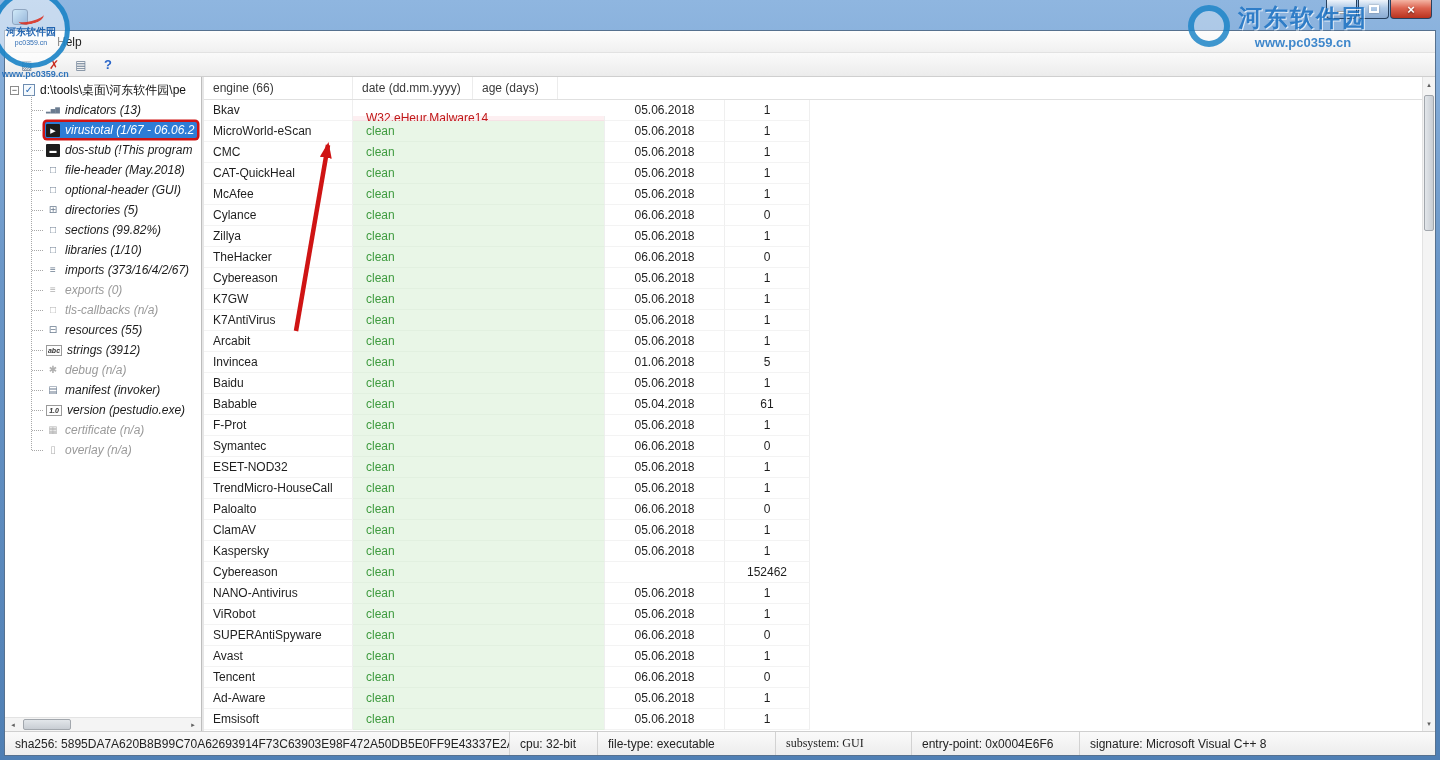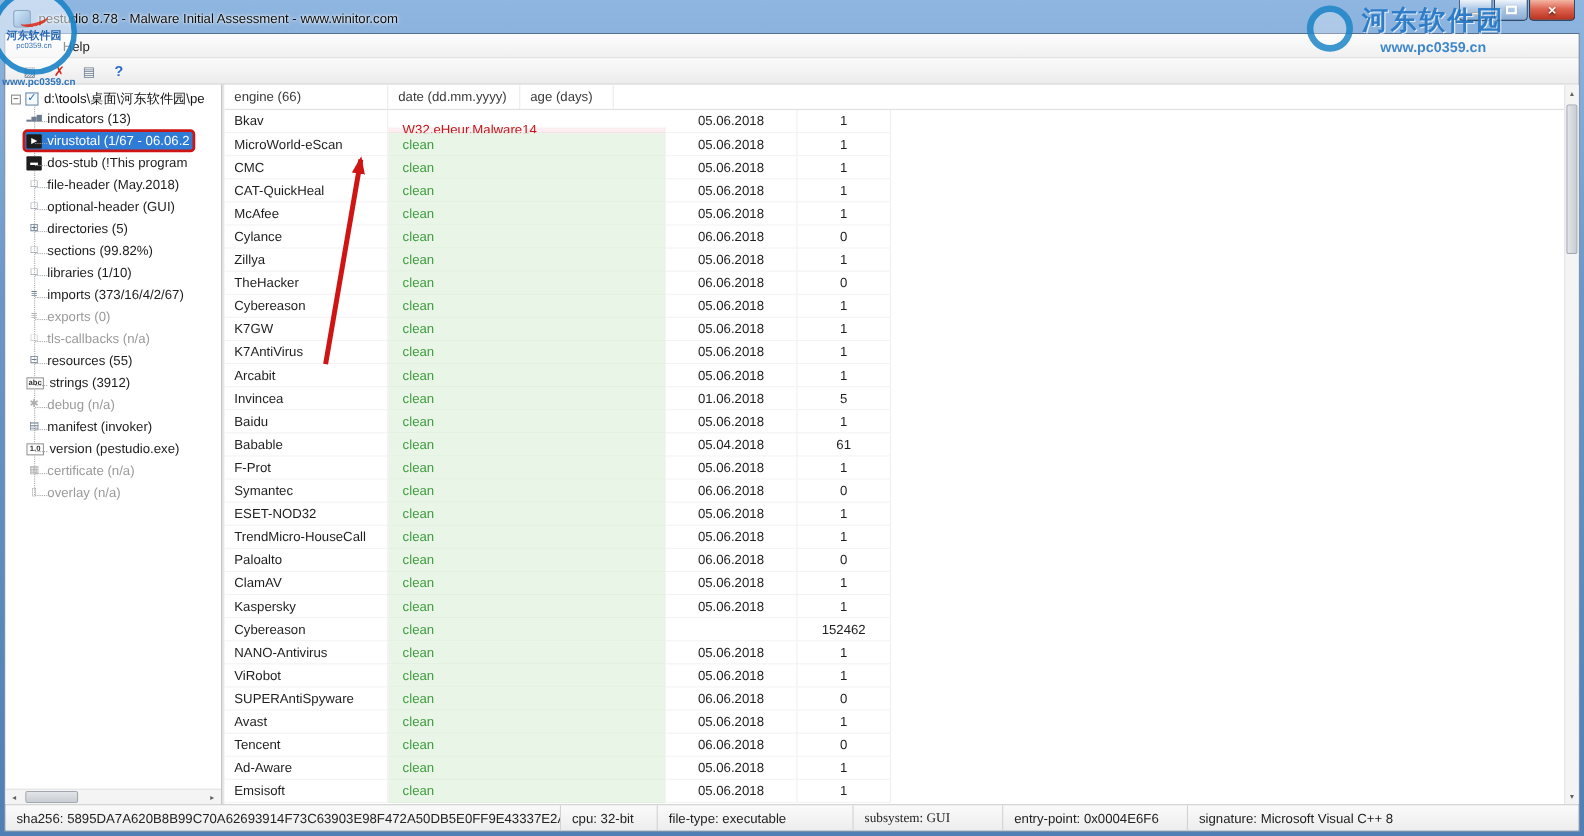--- a/index.html
+++ b/index.html
@@ -45,22 +45,22 @@
   
   .tree-panel { width:197px; flex:none; background:#fff; border-right:1px solid #bdbdbd;
     margin-right:2px; position:relative; overflow:hidden; padding:3px 0 14px 0; }
   .tree-root { height:20px; display:flex; align-items:center; padding-left:5px; color:#111; white-space:nowrap; overflow:hidden; }
   .expander { width:9px; height:9px; flex:none; border:1px solid #8c8c8c; background:#fff; color:#333;
     font-size:9px; line-height:6px; text-align:center; margin-right:4px; }
   .checkbox { width:12px; height:12px; flex:none; border:1px solid #6d8cb0; background:#f4f9fd; color:#2a6ab5;
     font-size:10px; line-height:10px; text-align:center; font-weight:bold; margin-right:5px; }
   .tree-items { position:relative; }
   .tree-items::before { content:""; position:absolute; left:26px; top:-5px; bottom:10px; border-left:1px dotted #a8a8a8; }
-  .tree-item { height:20px; display:flex; align-items:flex-start; padding-left:18px; position:relative;
-    color:#1c1c1c; white-space:nowrap; cursor:default; }
+  .tree-item { height:20px; display:flex; align-items:center; padding-left:40px; position:relative;
+    color:#1c1c1c; white-space:nowrap; cursor:default;font-style:italic; }
   .tree-item::before { content:""; position:absolute; left:27px; top:10px; width:11px; border-top:1px dotted #a8a8a8; }
   .tree-item.muted { color:#9a9a9a; }
   .item-body { display:inline-flex; align-items:center; padding:1px 3px 1px 1px; border-radius:2px; max-width:156px; overflow:hidden; }
   .item-body.selected { background:#2e7cd6; color:#fff; box-shadow:0 0 0 2.5px #cf1414; }
   .tree-icon { display:inline-flex; width:14px; height:13px; align-items:center; justify-content:center;
     font-size:10px; color:#6b7c90; margin-right:5px; flex:none; line-height:1; }
   .muted .tree-icon { color:#b0b0b0; }
   .tree-icon.dark { background:#1d1d1d; color:#fff; font-size:7px; border-radius:1px; }
   .tree-icon.chip { font-size:7px; font-weight:bold; color:#333; border:1px solid #9a9a9a; background:#fdfdfd; width:16px; height:11px; }
   .tree-icon.small { font-size:6px; color:#6b7c90; }
@@ -125,21 +125,20 @@
   .wm-link { font-size:13px; color:#1f74c4; font-weight:bold; margin-top:1px; }
   .annotation-arrow { position:absolute; left:282px; top:133px; z-index:50; pointer-events:none; }
 </style>
 </head>
 <body>
 
 <div class="window">
 
   <div class="titlebar">
     <span class="app-icon"></span>
-    <span class="title-text">pestudio 8.78 - Malware Initial Assessment - www.winitor.com</span>
     <div class="win-controls">
       <div class="win-btn">
           <span class="glyph-min"></span>
         </div>
       <div class="win-btn">
           <span class="glyph-max"></span>
         </div>
       <div class="win-btn close">
           <span class="glyph-close">×</span>
         </div>

